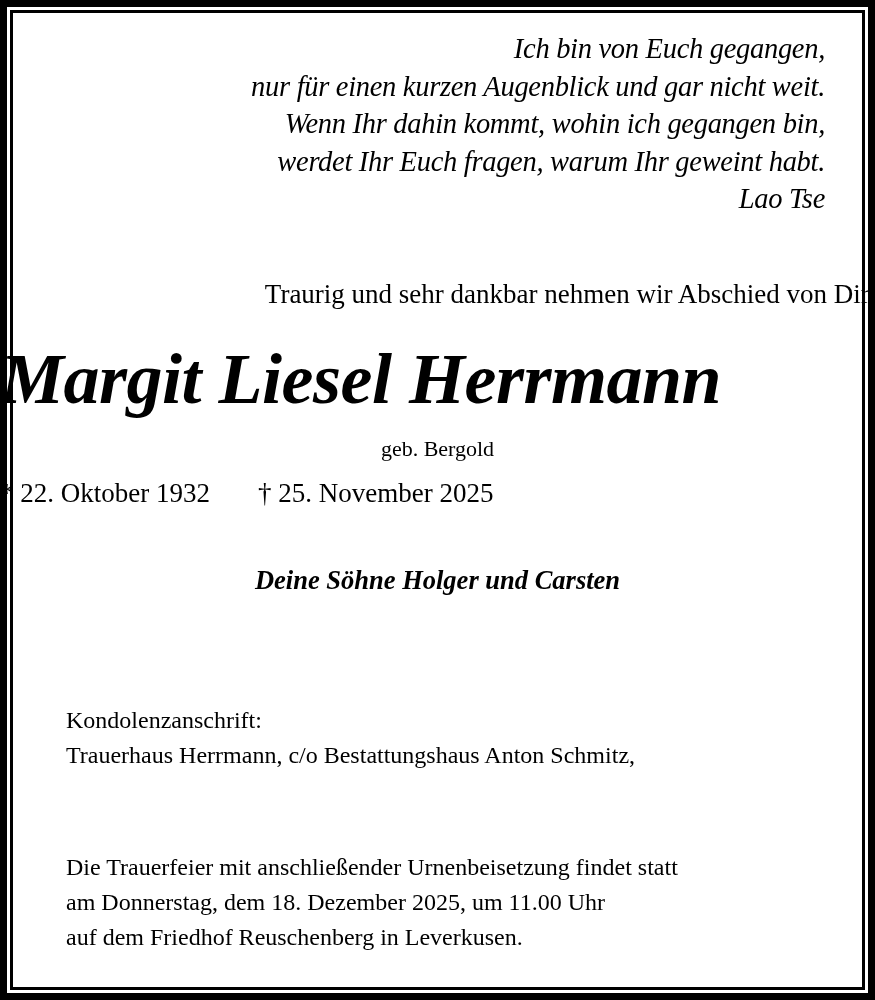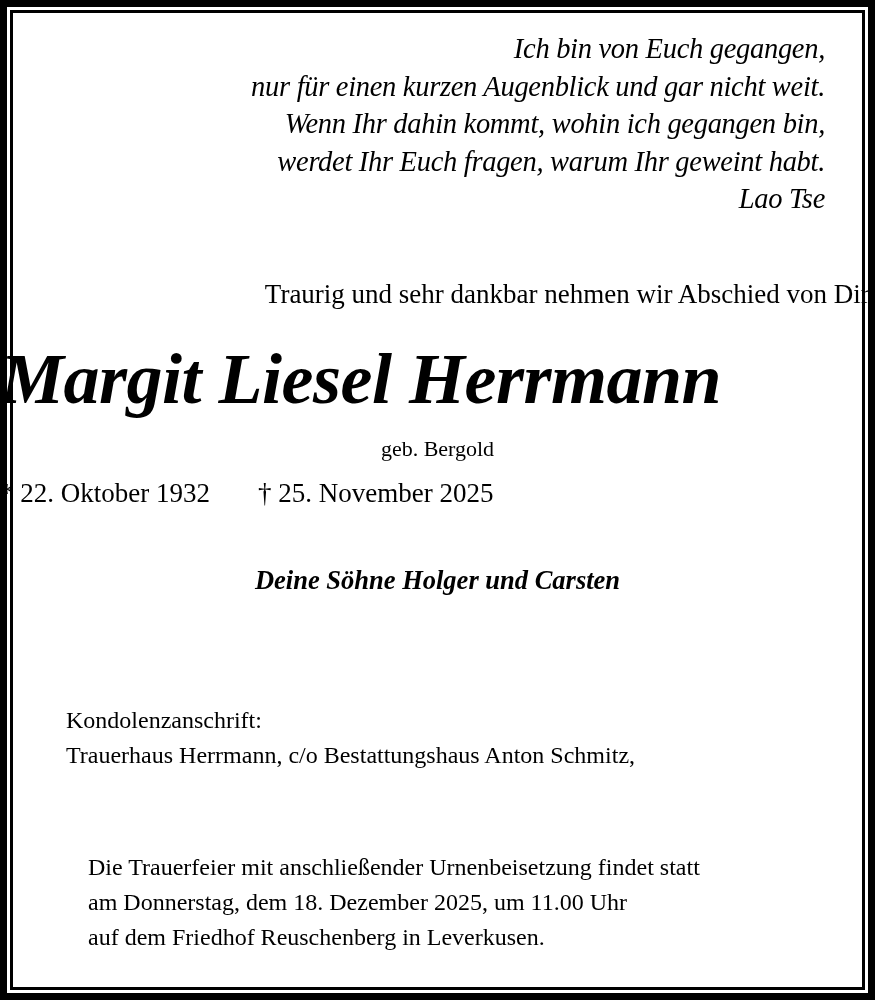--- a/index.html
+++ b/index.html
@@ -116,21 +116,20 @@
     .ceremony {
       position: absolute;
       left: 66px;
       top: 850px;
       font-size: 24px;
       line-height: 35px;
     }
     .ceremony .line {
       display: block;
       white-space: nowrap;
-      margin-left: 22px;
     }
   </style>
 </head>
 <body>
 
 <div class="frame-outer"></div>
 <div class="frame-inner"></div>
 
 <div class="poem">
   <span class="line">Ich bin von Euch gegangen,</span>

